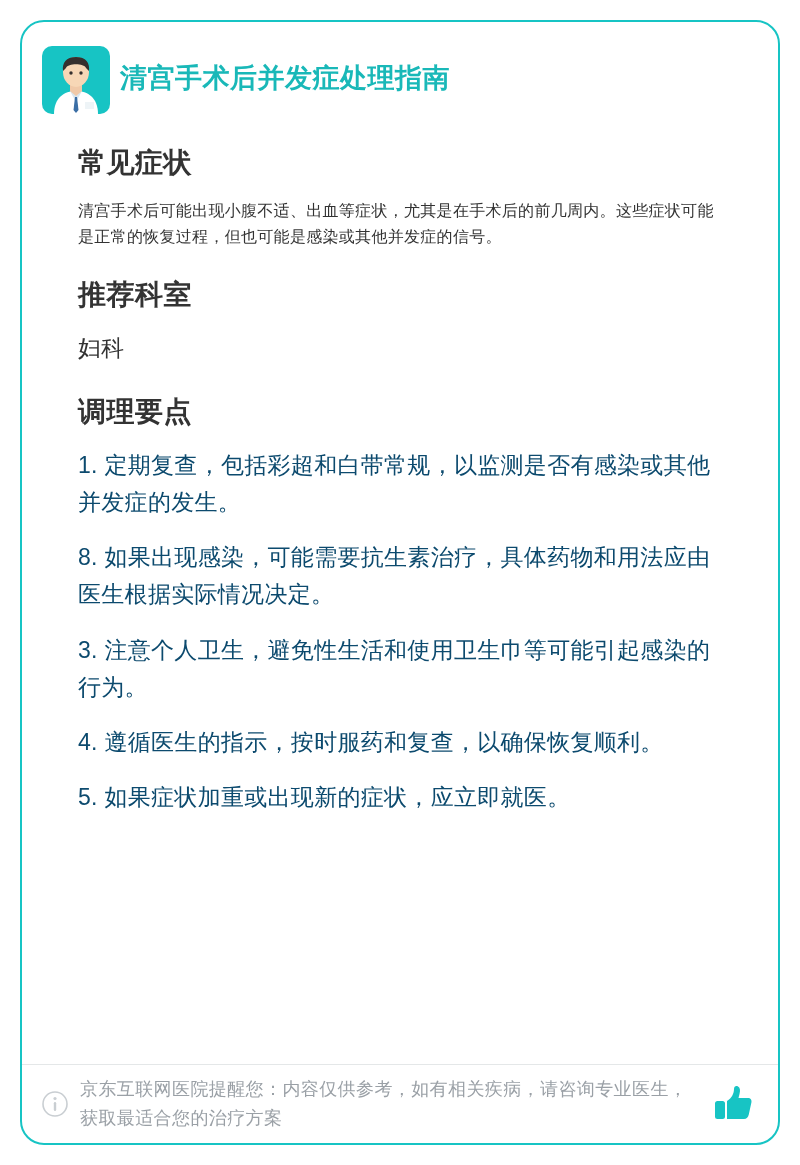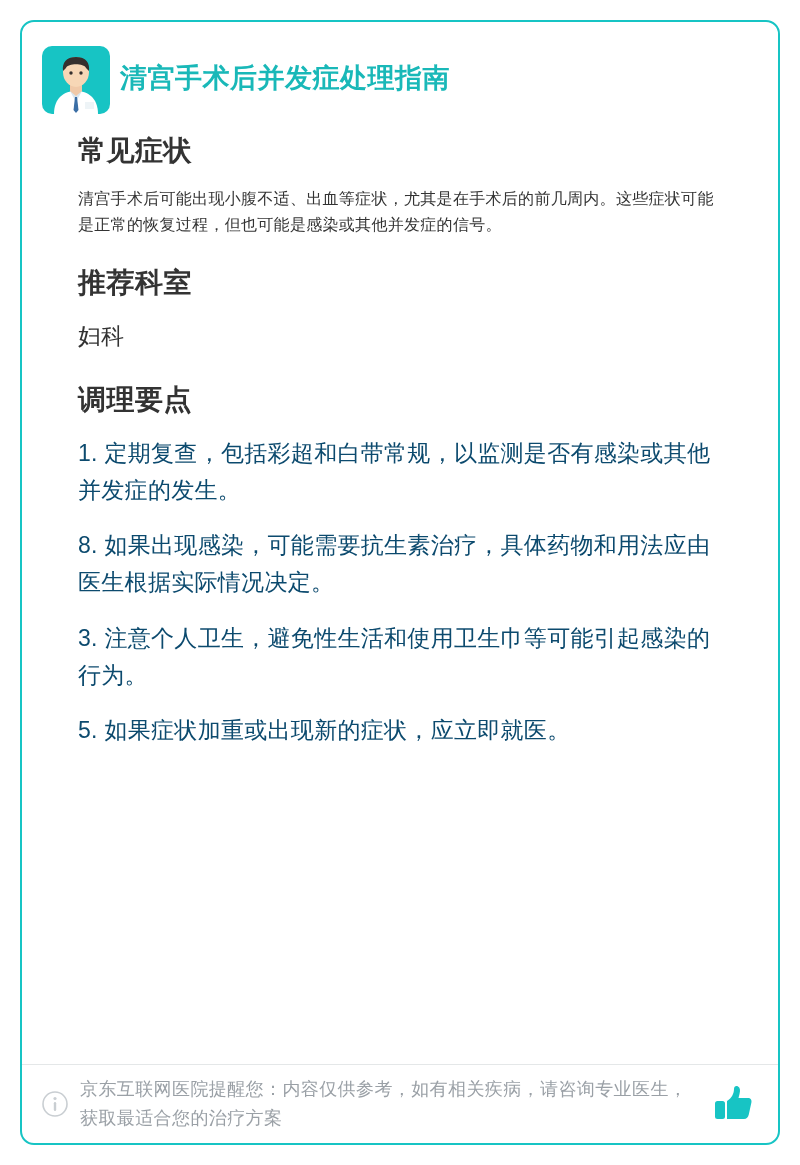--- a/index.html
+++ b/index.html
@@ -14,21 +14,21 @@
     -webkit-font-smoothing: antialiased;
   }
 
   .card {
     position: relative;
     box-sizing: border-box;
     width: 760px;
     height: 1125px;
     margin: 20px;
     border: 2px solid #17c4c4;
-    border-radius: 14px;
+    border-radius: 24px;
     background: #ffffff;
     overflow: hidden;
   }
 
   
   .header {
     display: flex;
     align-items: flex-start;
     padding: 22px 24px 0 14px;
     height: 86px;
@@ -60,21 +60,21 @@
     box-sizing: border-box;
   }
 
   .section-title {
     font-size: 28px;
     font-weight: bold;
     color: #333333;
     margin: 26px 0 16px 0;
     letter-spacing: 0.5px;
   }
-  .section-title.first { margin-top: 18px; }
+  .section-title.first { margin-top: 30px; }
 
   .paragraph {
     font-size: 16px;
     color: #333333;
     line-height: 1.62;
     margin: 0 0 6px 0;
     letter-spacing: 0.3px;
   }
 
   .plain-value {
@@ -167,20 +167,21 @@
     <p class="paragraph">清宫手术后可能出现小腹不适、出血等症状，尤其是在手术后的前几周内。这些症状可能是正常的恢复过程，但也可能是感染或其他并发症的信号。</p>
 
     <div class="section-title">推荐科室</div>
     <p class="plain-value">妇科</p>
 
     <div class="section-title">调理要点</div>
     <ul class="tip-list">
       <li>1. 定期复查，包括彩超和白带常规，以监测是否有感染或其他并发症的发生。</li>
       <li>8. 如果出现感染，可能需要抗生素治疗，具体药物和用法应由医生根据实际情况决定。</li>
       <li>3. 注意个人卫生，避免性生活和使用卫生巾等可能引起感染的行为。</li>
+      <li>4. 遵循医生的指示，按时服药和复查，以确保恢复顺利。</li>
       <li>5. 如果症状加重或出现新的症状，应立即就医。</li>
     </ul>
   </div>
 
   <div class="footer">
     <div class="footer-icon">
       <svg width="30" height="30" viewBox="0 0 30 30" xmlns="http://www.w3.org/2000/svg">
         <circle cx="15" cy="15" r="12" fill="none" stroke="#c9ced2" stroke-width="1.6"></circle>
         <circle cx="15" cy="9.5" r="1.6" fill="#c9ced2"></circle>
         <rect x="13.8" y="13" width="2.4" height="9" rx="1.2" fill="#c9ced2"></rect>

